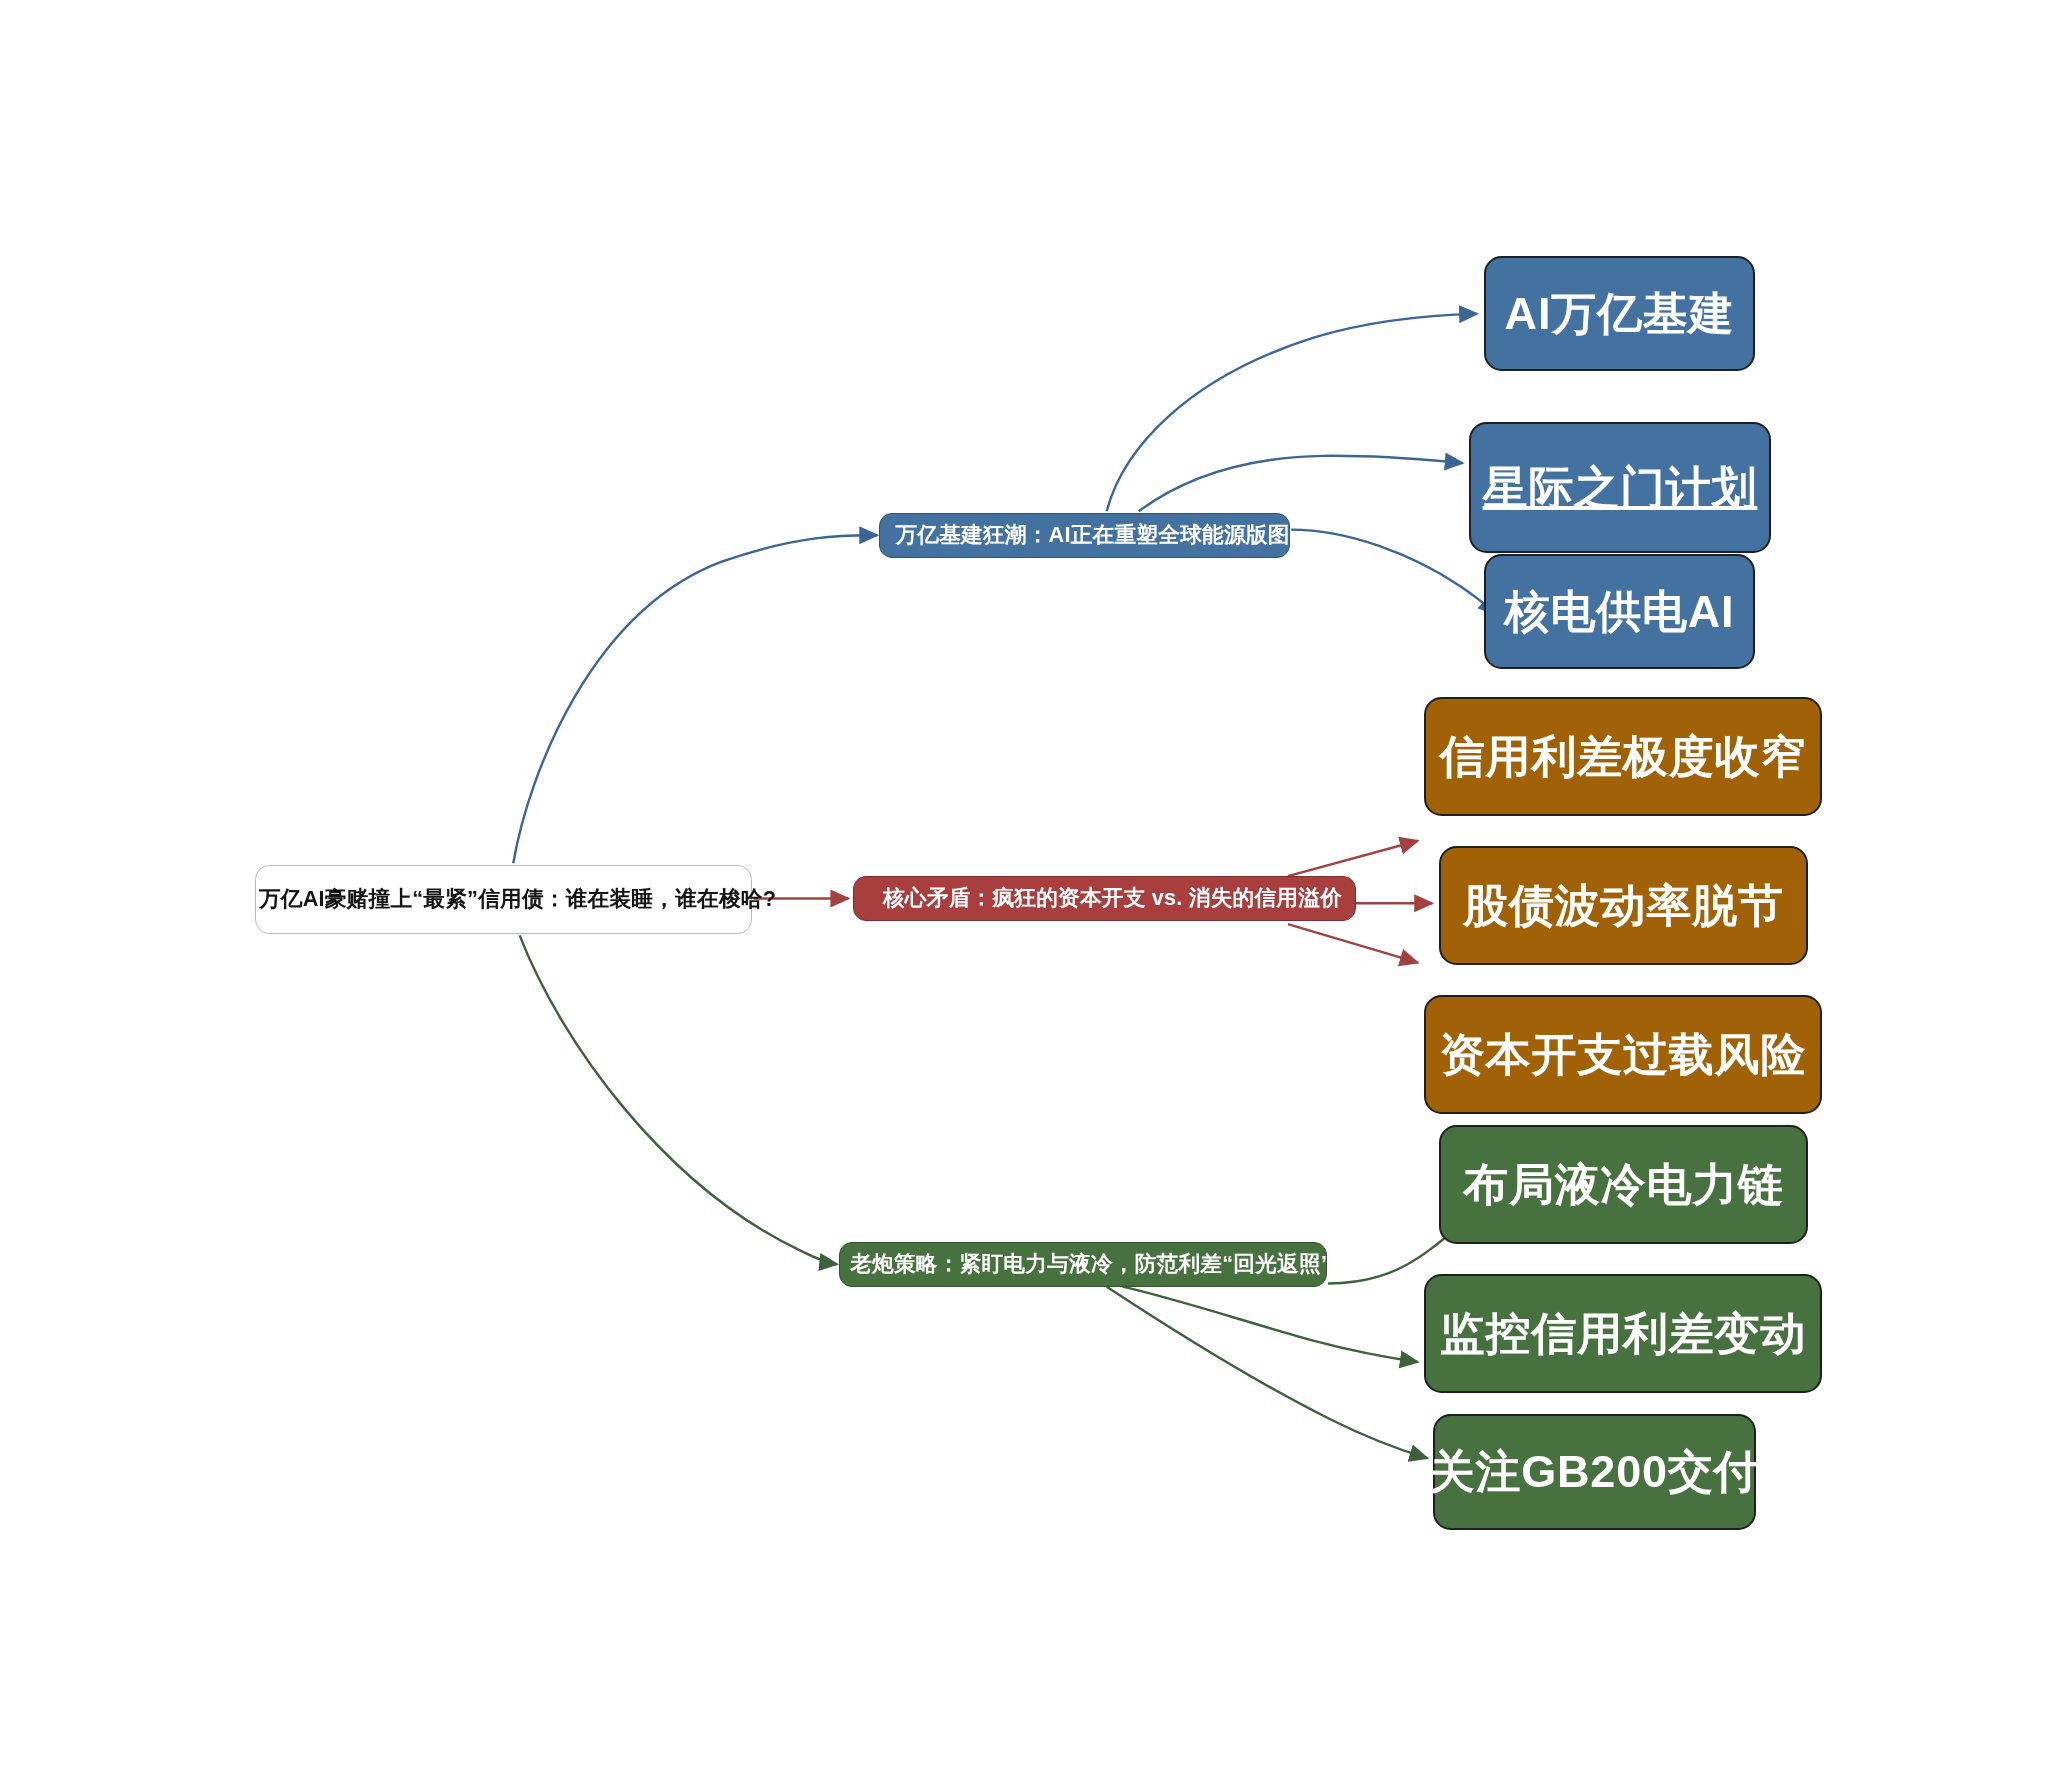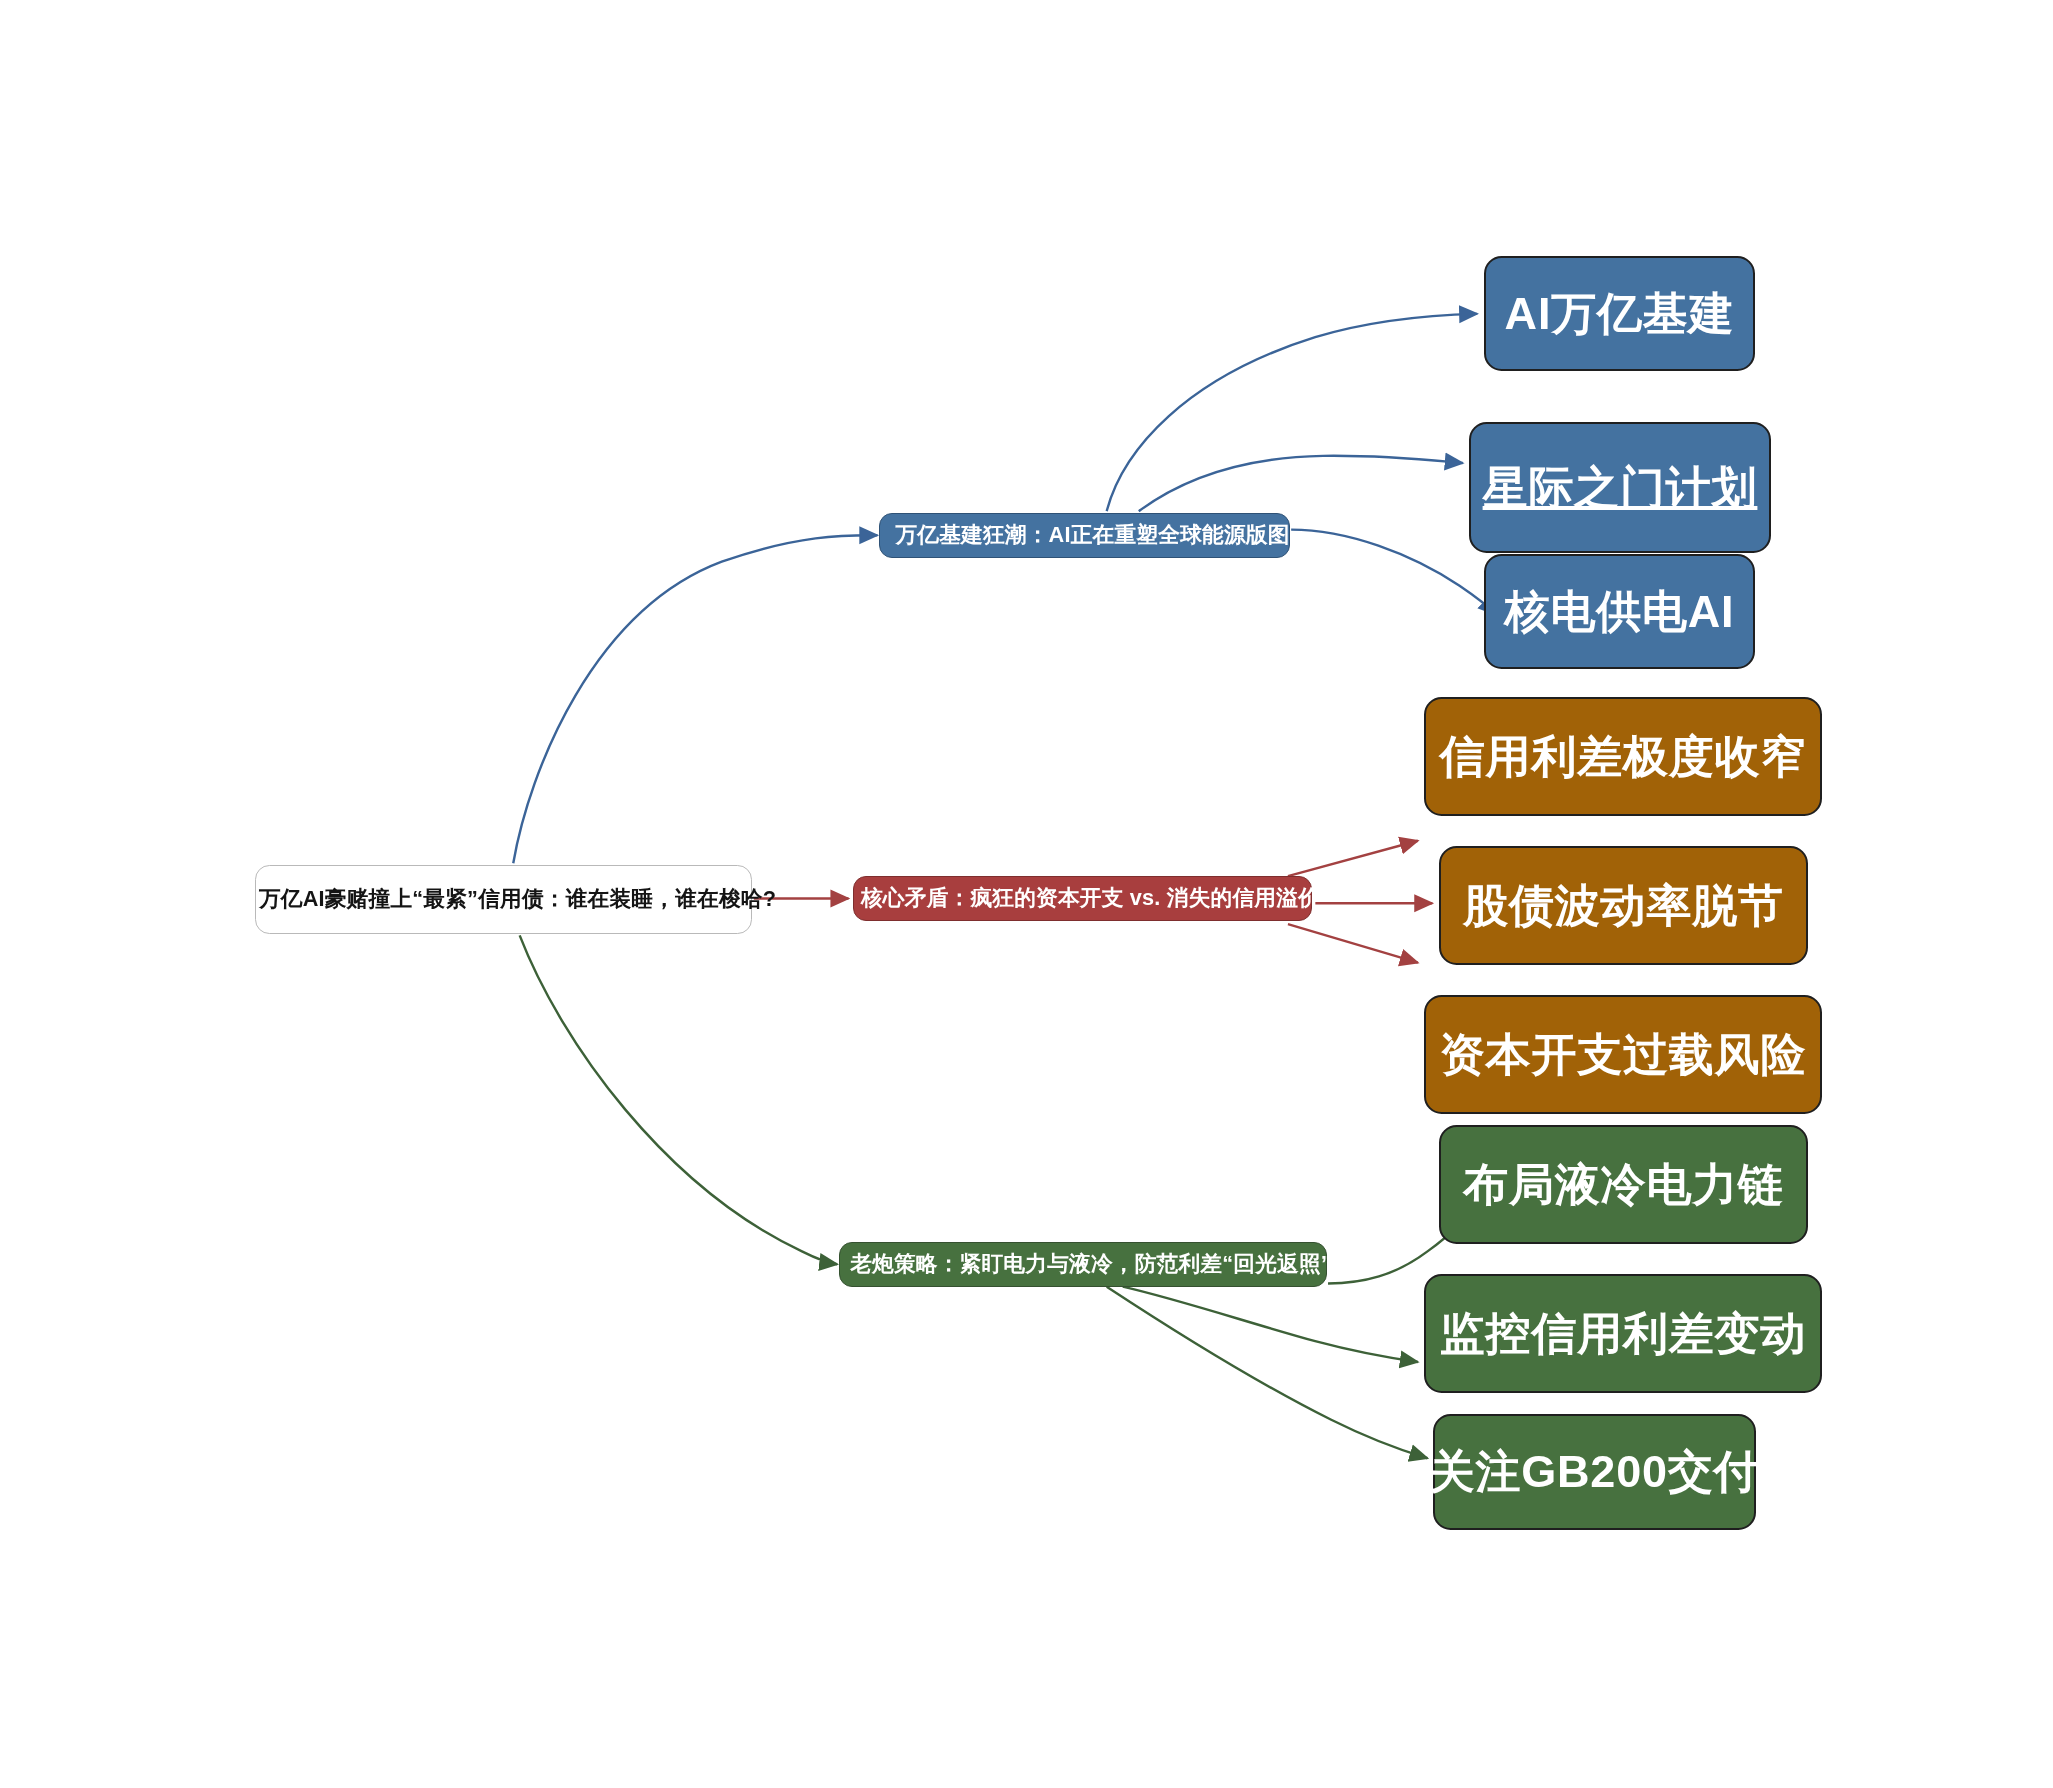--- a/index.html
+++ b/index.html
@@ -107,21 +107,21 @@
 <div class="node node-leaf blue" style="left:1484px; top:256px; width:271px; height:115px;">
   <span>AI万亿基建</span>
 </div>
 <div class="node node-leaf blue" style="left:1469px; top:422px; width:302px; height:131px;text-decoration:underline;">
   <span>星际之门计划</span>
 </div>
 <div class="node node-leaf blue" style="left:1484px; top:554px; width:271px; height:115px;">
   <span>核电供电AI</span>
 </div>
 
-<div class="node node-branch red" style="left:853px; top:876px; width:459px; height:45px;">
+<div class="node node-branch red" style="left:853px; top:876px; width:503px; height:45px;">
   <span>核心矛盾：疯狂的资本开支 vs. 消失的信用溢价</span>
 </div>
 
 <div class="node node-leaf red" style="left:1424px; top:697px; width:398px; height:119px;">
   <span>信用利差极度收窄</span>
 </div>
 <div class="node node-leaf red" style="left:1439px; top:846px; width:369px; height:119px;">
   <span>股债波动率脱节</span>
 </div>
 <div class="node node-leaf red" style="left:1424px; top:995px; width:398px; height:119px;">

